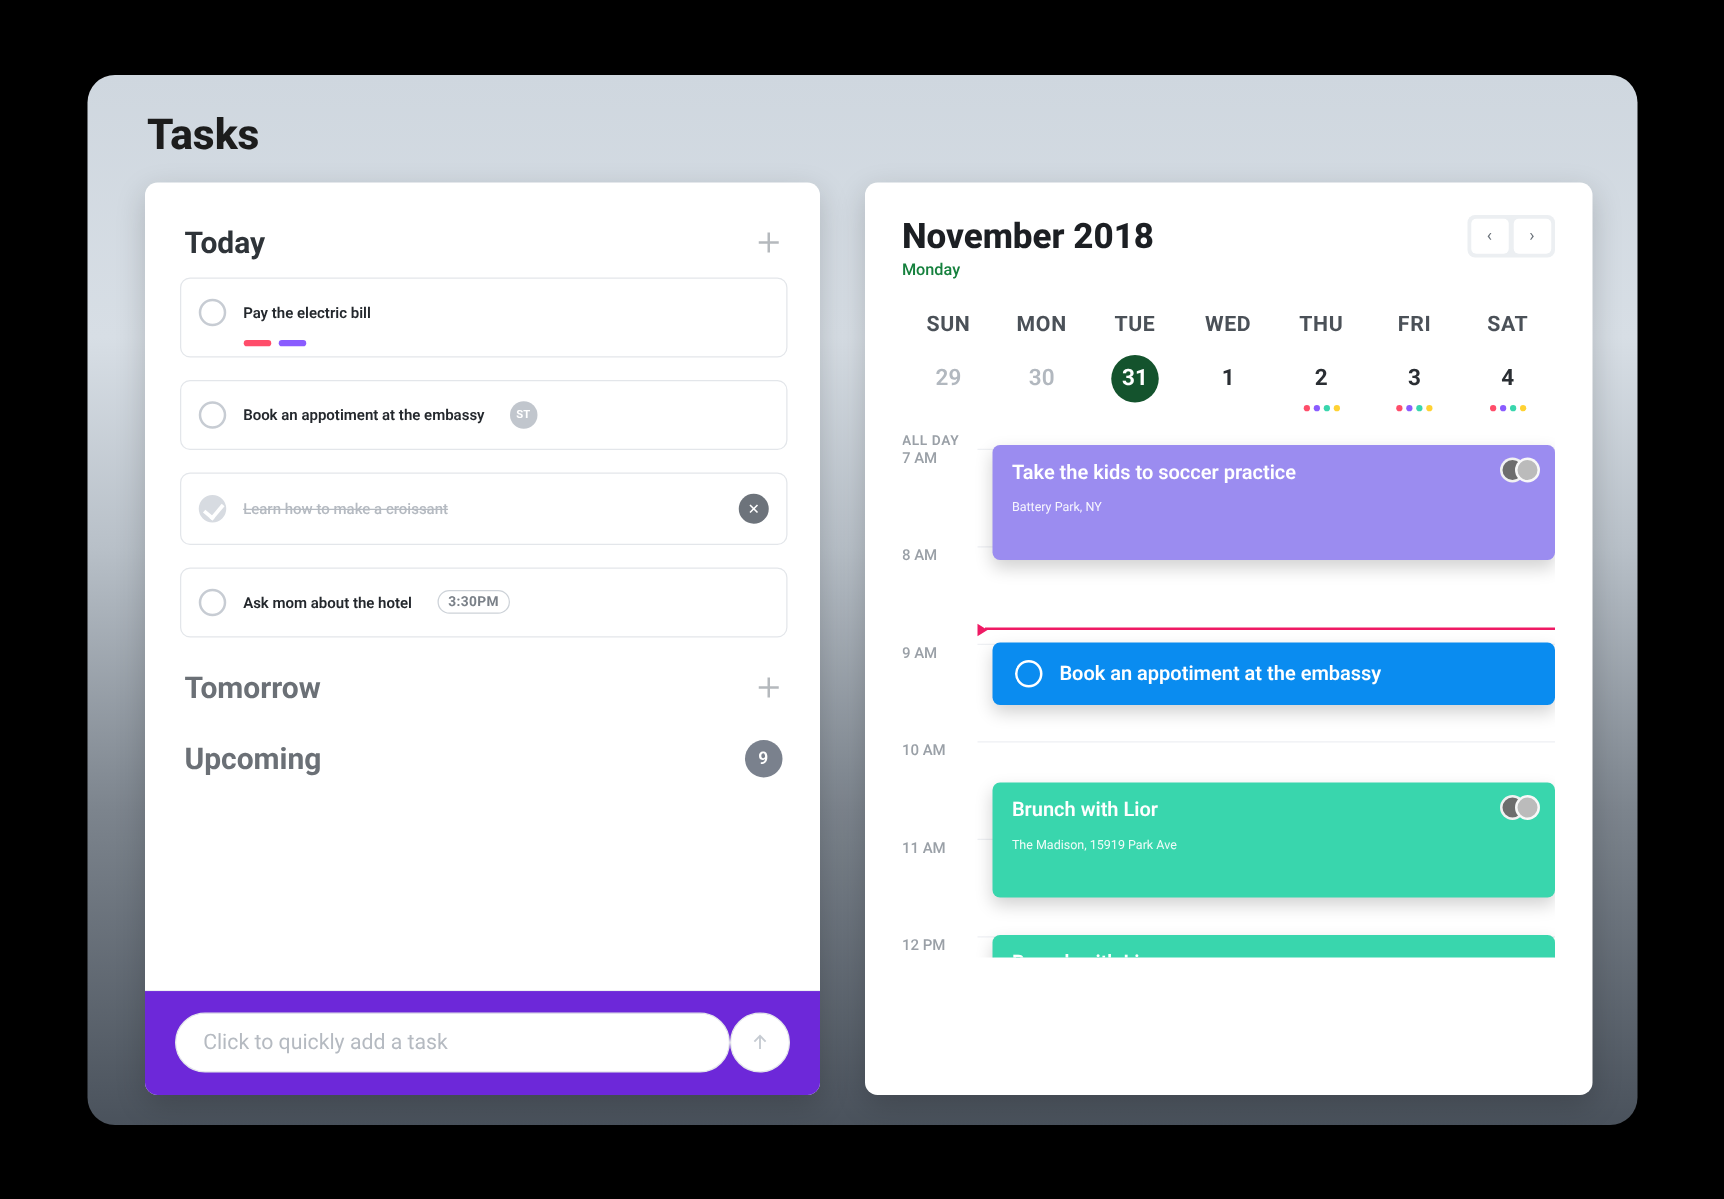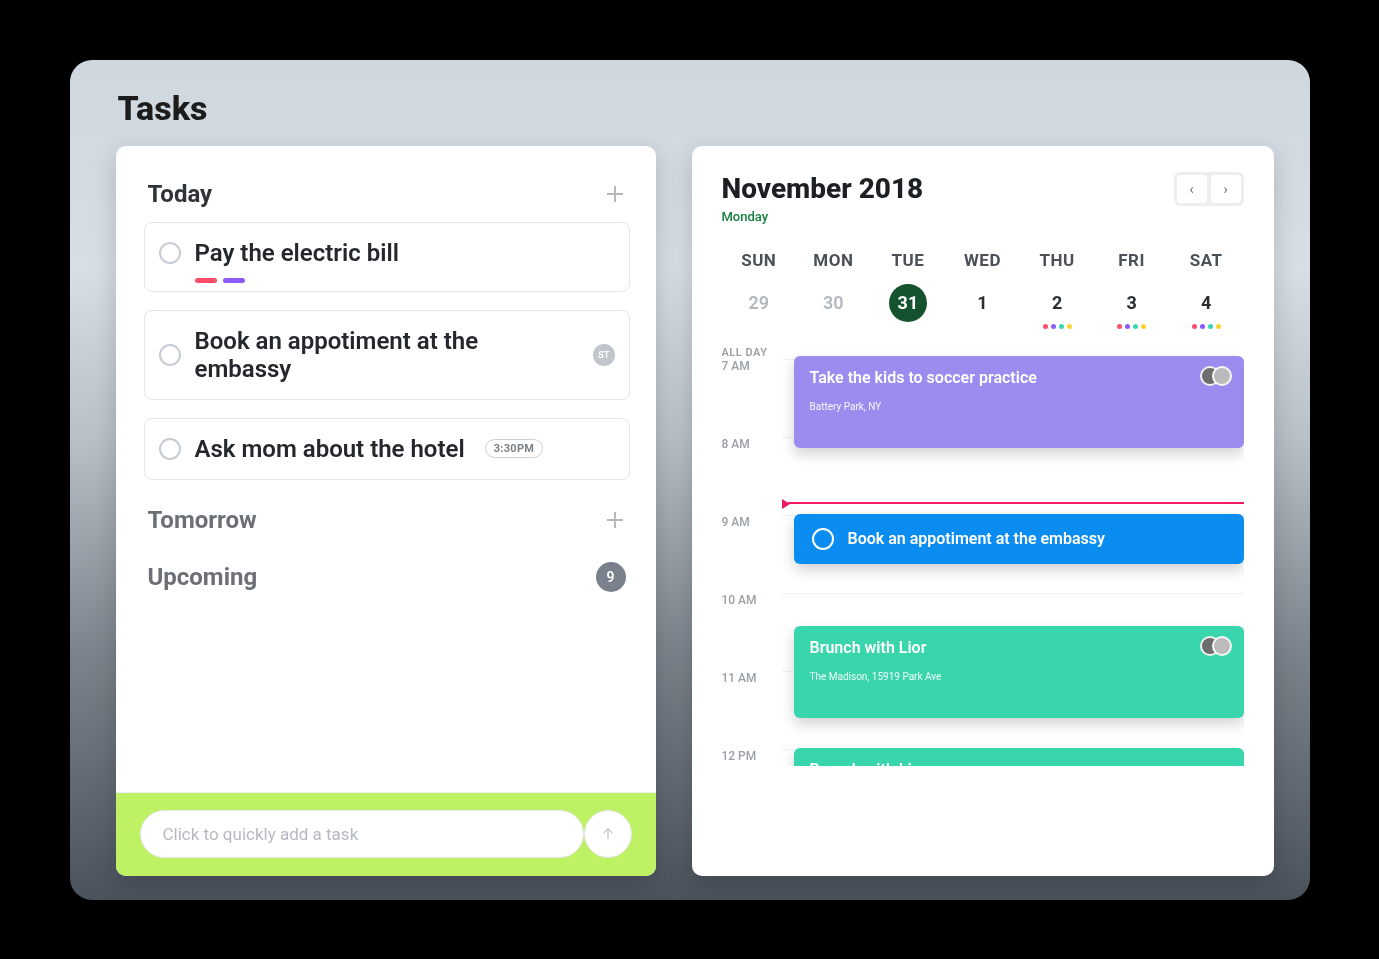--- a/index.html
+++ b/index.html
@@ -76,21 +76,21 @@
     flex:0 0 22px; background:#fff;
   }
   .task-check.done {
     background:#d7dbe1; border-color:#d7dbe1; position:relative;
   }
   .task-check.done::after {
     content:""; position:absolute; left:5px; top:2px;
     width:7px; height:12px; border:solid #fff; border-width:0 3px 3px 0;
     transform:rotate(40deg);
   }
-  .task-text { font-size:24px; color:#24282d; font-weight:600; }
+  .task-text { font-size:12px; color:#24282d; font-weight:600; }
   .task-text.done { color:#b5bac1; text-decoration:line-through; font-weight:500; }
   .task-tags { position:absolute; left:50px; bottom:8px; display:flex; gap:6px; }
   .tag-dot { width:22px; height:5px; border-radius:3px; }
   .badge-st {
     width:22px; height:22px; border-radius:50%; background:#c1c6cd; color:#fff;
     font-size:9px; font-weight:700; display:flex; align-items:center; justify-content:center;
     margin-left:6px;
   }
   .time-pill {
     border:1px solid #cdd2d8; border-radius:12px; padding:2px 8px;
@@ -98,21 +98,21 @@
     margin-left:6px;
   }
   .delete-x {
     width:24px; height:24px; border-radius:50%; background:#6d737b; margin-left:auto;
     display:flex; align-items:center; justify-content:center; cursor:pointer;
   }
   .delete-x svg { width:12px; height:12px; }
   .delete-x svg path { stroke:#fff; stroke-width:2.5; }
   .quick-add-bar {
     position:absolute; left:0; right:0; bottom:0; height:84px;
-    border-top:1px solid #eceff2; background:#bef264;
+    border-top:1px solid #eceff2; background:#6d28d9;
     display:flex; align-items:center; gap:0; padding:0 24px;
     border-radius:0 0 10px 10px;
   }
   .quick-add-input {
     flex:1; height:48px; border:1px solid #e3e6ea; border-radius:24px;
     background:#fff; padding:0 22px; font-size:17px; color:#b5bac1;
     display:flex; align-items:center;
   }
   .send-btn {
     width:48px; height:48px; border-radius:50%; border:1px solid #e3e6ea;
@@ -201,20 +201,29 @@
               <div class="task-text">Pay the electric bill</div>
               <div class="task-tags">
                 <div class="tag-dot" style="background: rgb(255, 77, 106);"></div>
                 <div class="tag-dot" style="background: rgb(138, 92, 255);"></div>
               </div>
             </div>
             <div class="task-card">
               <div class="task-check"></div>
               <div class="task-text">Book an appotiment at the embassy</div>
               <div class="badge-st">ST</div>
+            </div>
+            <div class="task-card">
+              <div class="task-check done"></div>
+              <div class="task-text done">Learn how to make a croissant</div>
+              <div class="delete-x">
+                <svg viewBox="0 0 24 24">
+                  <path d="M6 6l12 12M18 6L6 18" fill="none"></path>
+                </svg>
+              </div>
             </div>
             <div class="task-card">
               <div class="task-check"></div>
               <div class="task-text">Ask mom about the hotel</div>
               <div class="time-pill">3:30PM</div>
             </div>
           </div>
 
         <div class="section-row" style="margin-top:6px">
           <div class="section-title dim">Tomorrow</div>

